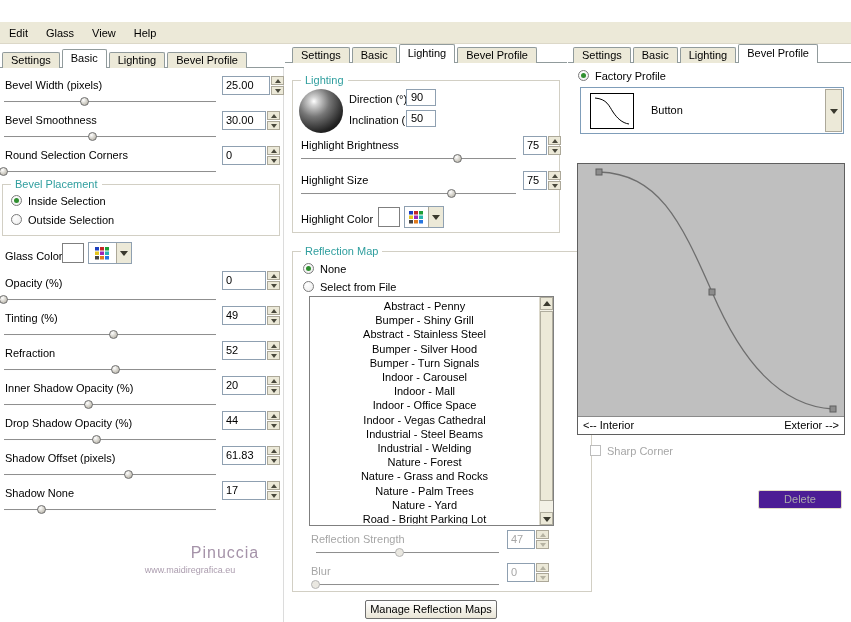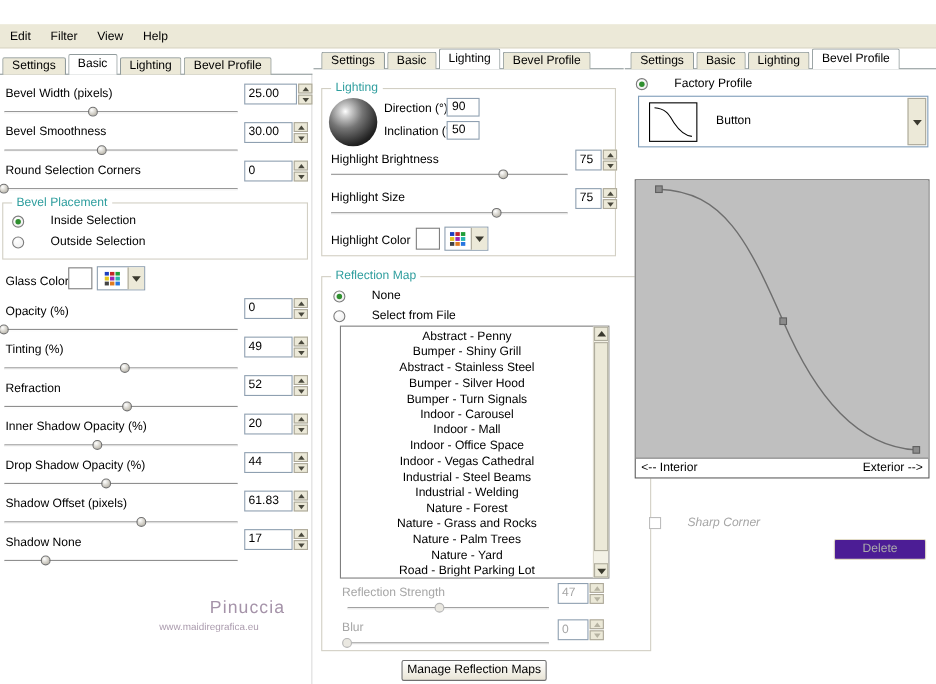--- a/index.html
+++ b/index.html
@@ -52,21 +52,21 @@
   .spinfield.disabled .sbtn.down::after { border-top-color:#b6b3a2; }
 
   .field { position:absolute; background:#fff; border:1px solid #8fa0b1; padding:1px 0 0 4px; }
 
   
   .groupbox { position:absolute; border:1px solid #d2cfc4; }
   .gtitle { position:absolute; top:-7px; left:8px; background:#fff; padding:0 4px;
             color:#2f9e9e; white-space:nowrap; }
 
   
-  .radio-row { position:absolute; display:flex; align-items:flex-end; gap:24px; white-space:nowrap; }
+  .radio-row { position:absolute; display:flex; align-items:flex-start; gap:6px; white-space:nowrap; }
   .radio { width:11px; height:11px; border:1px solid #7b7b7b; border-radius:50%; flex:none;
            background: radial-gradient(circle at 35% 30%, #fff, #ececec); position:relative; }
   .radio .dot { display:none; }
   .radio.checked .dot { display:block; position:absolute; left:2px; top:2px; width:5px; height:5px;
                         border-radius:50%; background:#2f8f2f; }
   .checkbox { width:11px; height:11px; border:1px solid #bdbdbd; background:#fff; flex:none; }
 
   
   .swatch { position:absolute; background:#fff; border:1px solid #7f7f7f; }
   .palette-combo { position:absolute; display:flex; background:#fff; border:1px solid #8fa0b1; }
@@ -114,21 +114,21 @@
              font-size:9px; color:#ab9cae; }
 </style>
 </head>
 <body>
 
 <div class="stage">
 
 
   <div class="menubar">
     <span class="menu-item">Edit</span>
-    <span class="menu-item">Filter</span>
+    <span class="menu-item">Glass</span>
     <span class="menu-item">View</span>
     <span class="menu-item">Help</span>
   </div>
 
   <div class="panel" style="left:0; top:44px; width:284px; height:578px;">
     <div class="tabline" style="top:23px;"></div>
     <div class="edge"></div>
     <div class="tabrow" style="top:5px; left:2px;">
       <div class="tab">Settings</div>
       <div class="tab active">Basic</div>
@@ -473,20 +473,20 @@
           <path d="M21,8 C80,10 102,55 134,128 C164,198 202,242 255,245" fill="none" stroke="#6e6e6e" stroke-width="1.3"></path>
           <rect x="18" y="5" width="6" height="6" fill="#8c8c8c" stroke="#5f5f5f"></rect>
           <rect x="131" y="125" width="6" height="6" fill="#8c8c8c" stroke="#5f5f5f"></rect>
           <rect x="252" y="242" width="6" height="6" fill="#8c8c8c" stroke="#5f5f5f"></rect>
         </svg>
       </div>
       <div class="lbl" style="left:5px; bottom:3px;">&lt;-- Interior</div>
       <div class="lbl" style="right:5px; bottom:3px;">Exterior --&gt;</div>
     </div>
 
-    <div class="radio-row" style="left:22px; top:425px;font-style:italic;">
+    <div class="radio-row" style="left:22px; top:401px;">
       <span class="checkbox"></span>
       <span class="dis">Sharp Corner</span>
     </div>
     <div class="btn disabled" style="left:190px; top:398px; width:84px; height:19px; line-height:17px;">Delete</div>
   </div>
 
 </div>
 
 </body></html>

